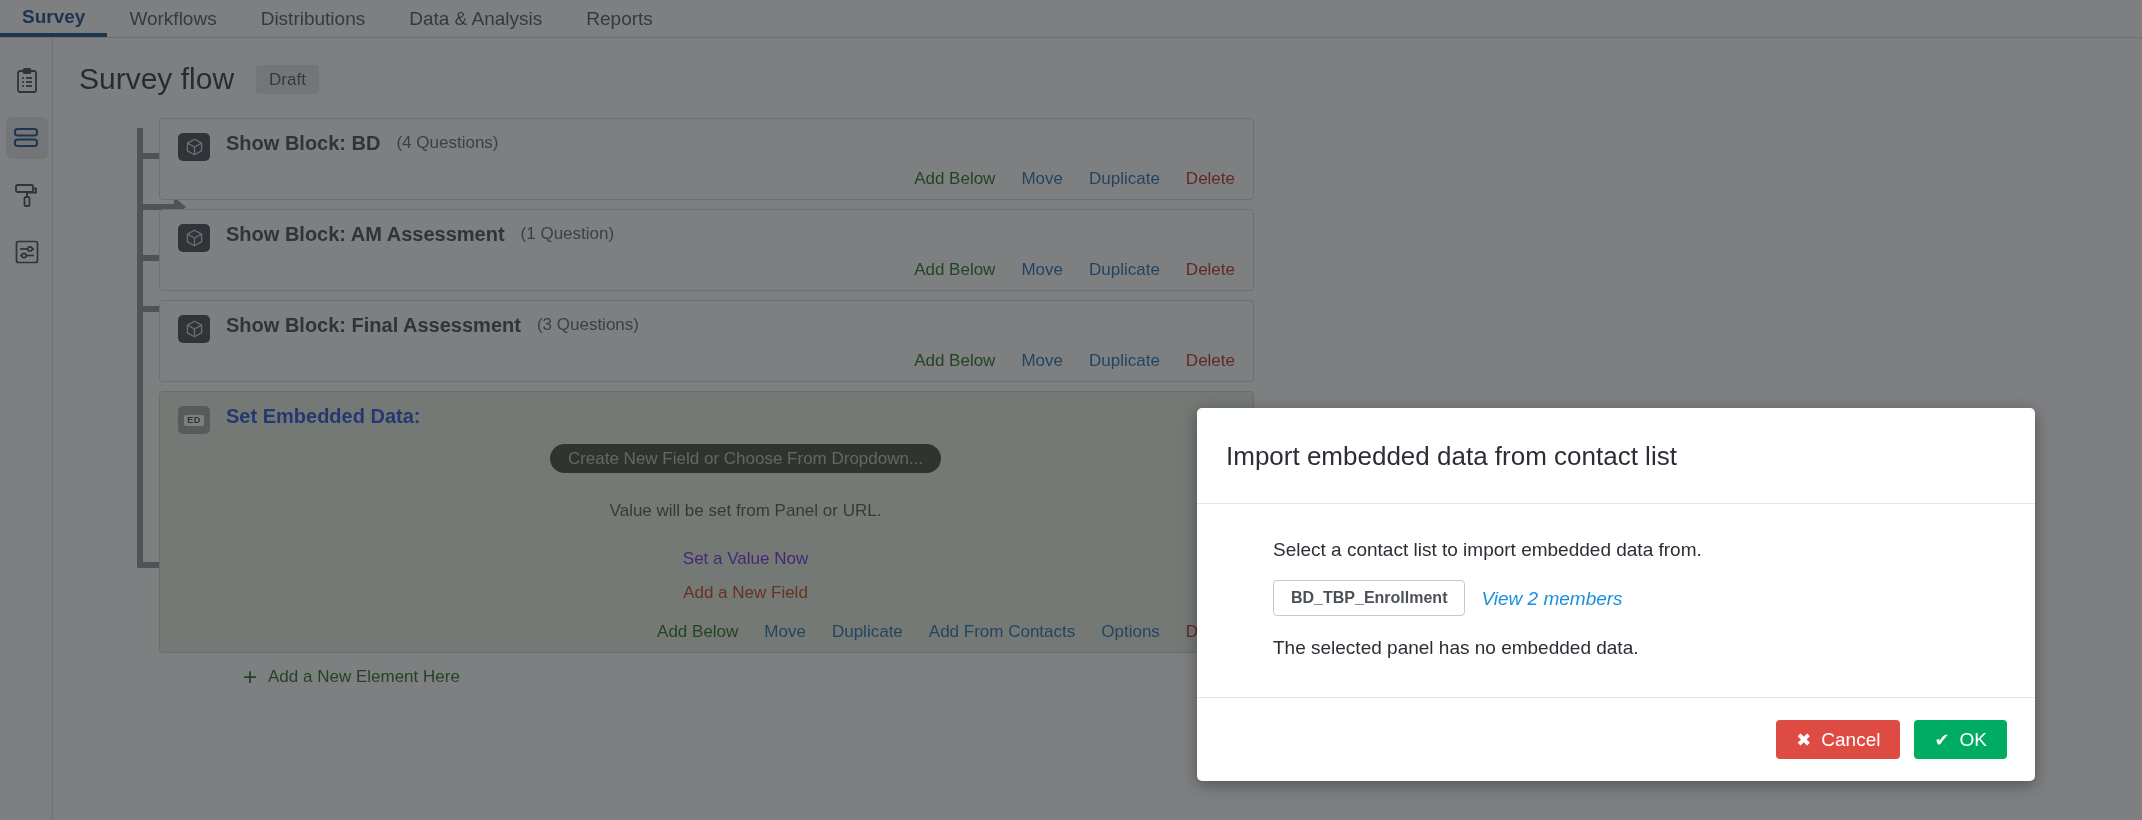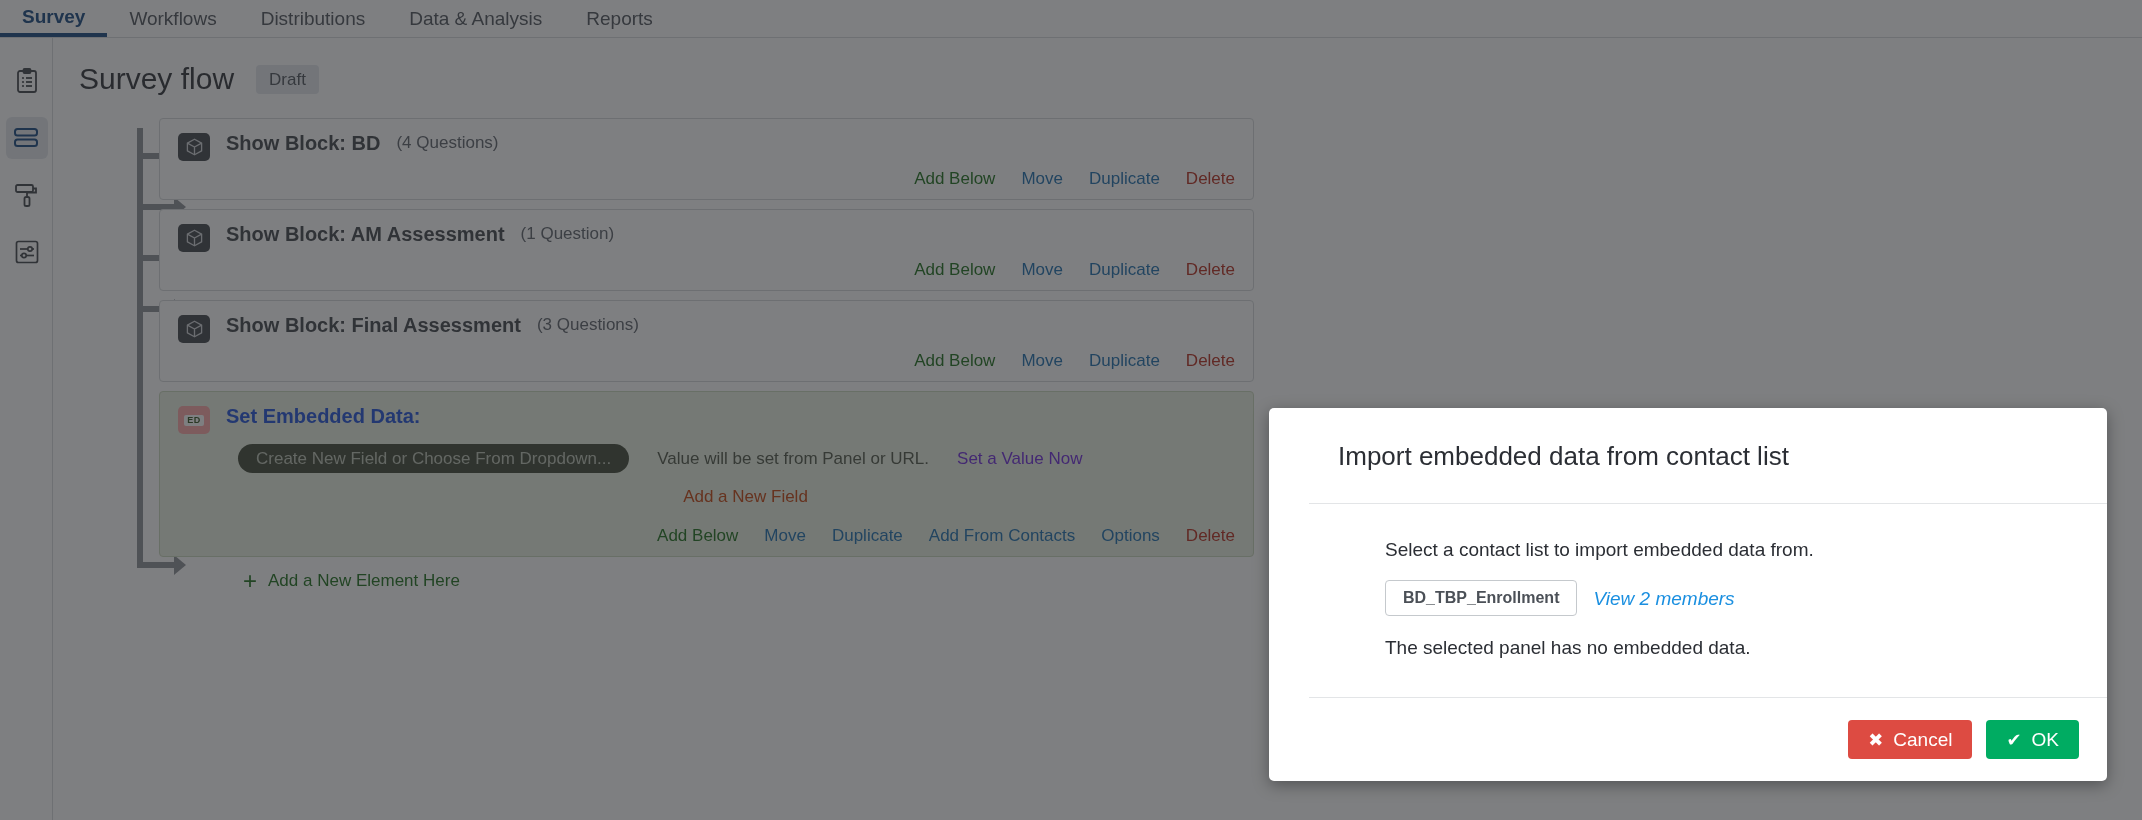--- a/index.html
+++ b/index.html
@@ -132,21 +132,21 @@
     gap: 16px;
   }
   .block-icon {
     width: 32px; height: 28px;
     border-radius: 5px;
     background: #3e4247;
     display: flex; align-items: center; justify-content: center;
     flex: 0 0 auto;
   }
   .block-icon.ed {
-    background: #fca5a5;
+    background: #a3a3a3;
     font-size: 11px; color: #ffffff;
     letter-spacing: .5px;
   }
   .block-icon .edtag {
     background: #ffffff; color: #2f4f19;
     font-size: 9px; font-weight: bold;
     padding: 1px 3px; border-radius: 2px;
     line-height: 1;
   }
   .block-title {
@@ -167,20 +167,21 @@
     font-size: 17px; color: #1a6dad; cursor: pointer; line-height: 1;
   }
   .act.add  { color: #1a6d18; }
   .act.del  { color: #b62a1a; }
 
   
   .ed-row {
     display: flex; align-items: center;
     padding: 10px 0 0 78px;
     gap: 28px;
+    flex-direction: column;
   }
   .ed-pill {
     background: #3d4533; color: #bcc2b4;
     border-radius: 16px;
     font-size: 17px;
     padding: 6px 18px;
     line-height: 1;
     cursor: pointer;
   }
   .ed-note { font-size: 17px; color: #4c5344; }
@@ -200,27 +201,27 @@
   }
 
   
   #overlay {
     position: absolute; inset: 0;
     background: rgba(40,42,45,0.60);
     z-index: 50;
   }
   #modal {
     position: absolute;
-    left: 1269px; top: 408px;
+    left: 1197px; top: 408px;
     width: 838px; height: 373px;
     background: #ffffff;
     border-radius: 5px;
     box-shadow: 0 4px 16px rgba(0,0,0,.35);
     z-index: 60;
-    display: flex; flex-direction: column; padding-left: 40px;
+    display: flex; flex-direction: column;
   }
   .modal-head {
     height: 96px;
     border-bottom: 1px solid #e3e5e7;
     display: flex; align-items: center;
     padding-left: 29px;
   }
   .modal-title { font-size: 26px; color: #2b2e34; line-height: 1; }
   .modal-body {
     flex: 1;

